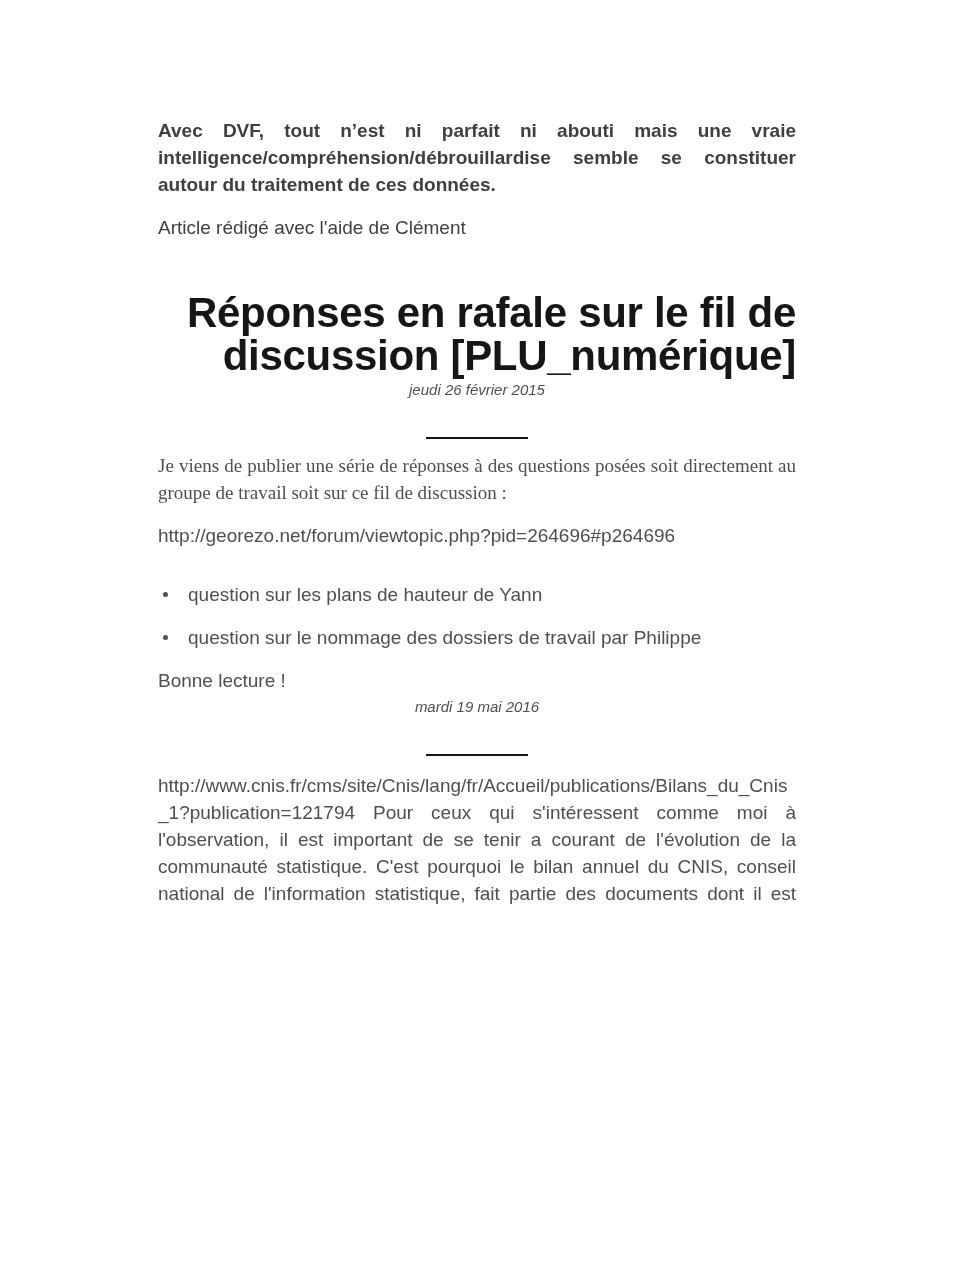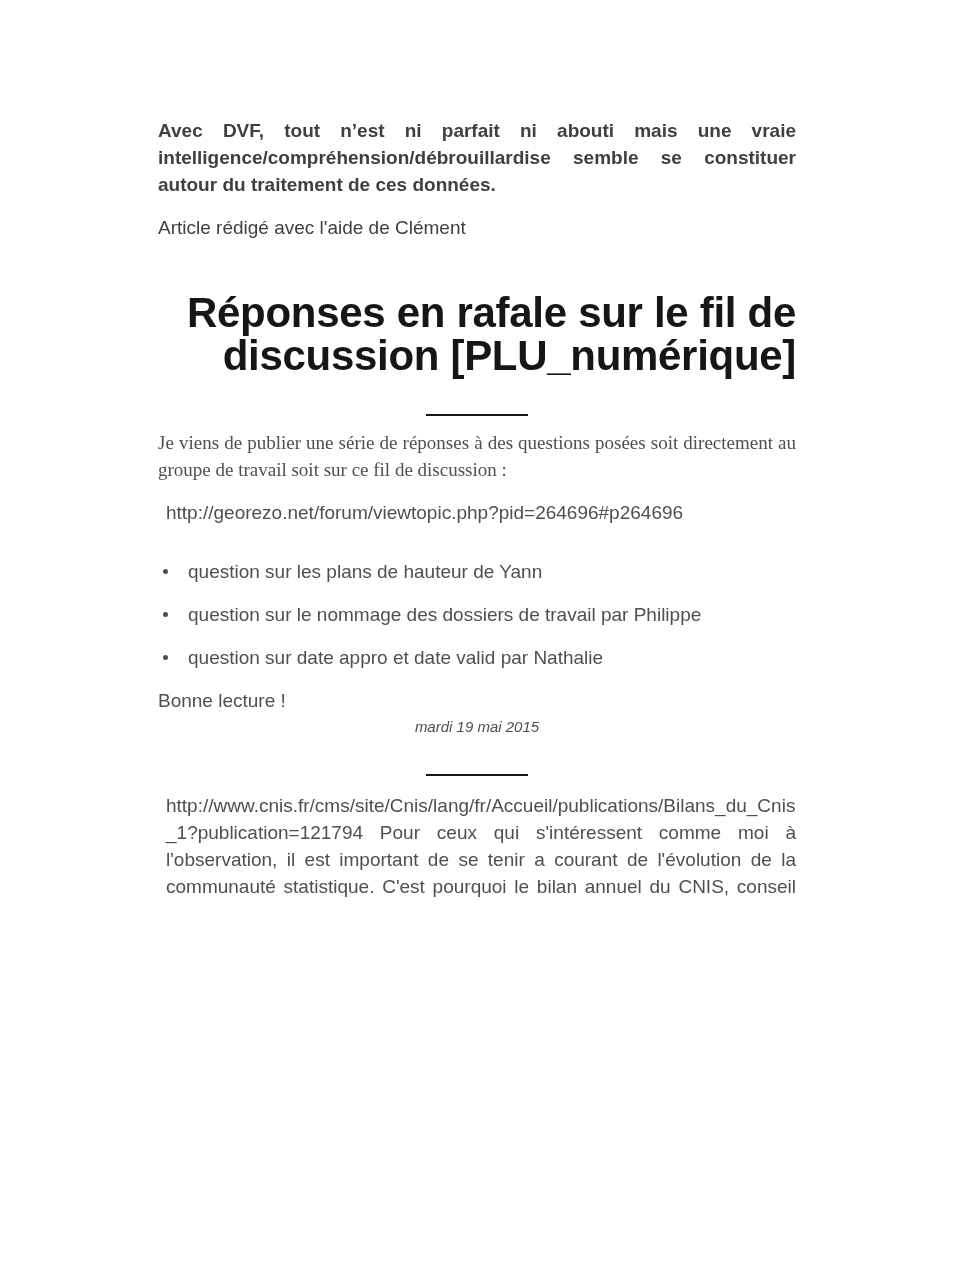--- a/index.html
+++ b/index.html
@@ -58,21 +58,21 @@
     margin: 37px auto 0 auto;
   }
   .body-text {
     margin-top: 16px;
     font-size: 19px;
     line-height: 27px;
     color: #4f4f4f;
   }
   .body-text.first-after-divider { margin-top: 13px; font-family: Liberation Serif, serif; }
   .justify { text-align: justify; }
-  .wrap-anywhere { overflow-wrap: break-word; word-break: break-word; margin-left: 8px; }
+  .wrap-anywhere { overflow-wrap: break-word; word-break: break-word; }
   .bullet-list {
     list-style: none;
     margin-top: 32px;
   }
   .bullet-item {
     position: relative;
     padding-left: 30px;
     font-size: 19px;
     line-height: 27px;
     color: #4f4f4f;
@@ -104,48 +104,45 @@
 <div class="page">
   <div class="content">
 
     <p class="lead">Avec DVF, tout n’est ni parfait ni abouti mais une vraie intelligence/compréhension/débrouillardise semble se constituer autour du traitement de ces données.</p>
 
     <p class="byline">Article rédigé avec l'aide de Clément</p>
 
     <section>
       <h1 class="article-title">Réponses en rafale sur le fil de discussion [PLU_numérique]</h1>
 
+      <p class="article-date">jeudi 26 février 2015</p>
 
       <div class="divider"></div>
 
       <p class="body-text justify first-after-divider">Je viens de publier une série de réponses à des questions posées soit directement au groupe de travail soit sur ce fil de discussion :</p>
 
       <p class="body-text wrap-anywhere">http://georezo.net/forum/viewtopic.php?pid=264696#p264696</p>
 
       <ul class="bullet-list">
         <li class="bullet-item">
           <span class="bullet-dot"></span>
           <span>question sur les plans de hauteur de Yann</span>
         </li>
         <li class="bullet-item">
           <span class="bullet-dot"></span>
           <span>question sur le nommage des dossiers de travail par Philippe</span>
         </li>
-        <li class="bullet-item">
-          <span class="bullet-dot"></span>
-          <span>question sur date appro et date valid par Nathalie</span>
-        </li>
       </ul>
 
       <p class="body-text">Bonne lecture !</p>
     </section>
 
     <section>
 
-      <p class="article-date">mardi 19 mai 2015</p>
+      <p class="article-date">mardi 19 mai 2016</p>
 
       <div class="divider"></div>
 
 
       <p class="body-text justify wrap-anywhere">http://www.cnis.fr/cms/site/Cnis/lang/fr/Accueil/publications/Bilans_du_Cnis_1?publication=121794 Pour ceux qui s'intéressent comme moi à l'observation, il est important de se tenir a courant de l'évolution de la communauté statistique. C'est pourquoi le bilan annuel du CNIS, conseil national de l'information statistique, fait partie des documents dont il est intéressant de prendre connaissance. On y voit que certains questionnements de la communauté géomatique sont également aujourd'hui très prégnants dans la communauté statistique. Cest notamment le cas de la question de l'ouverture des données.</p>
     </section>
 
   </div>
 
   <div class="page-number">148</div>

